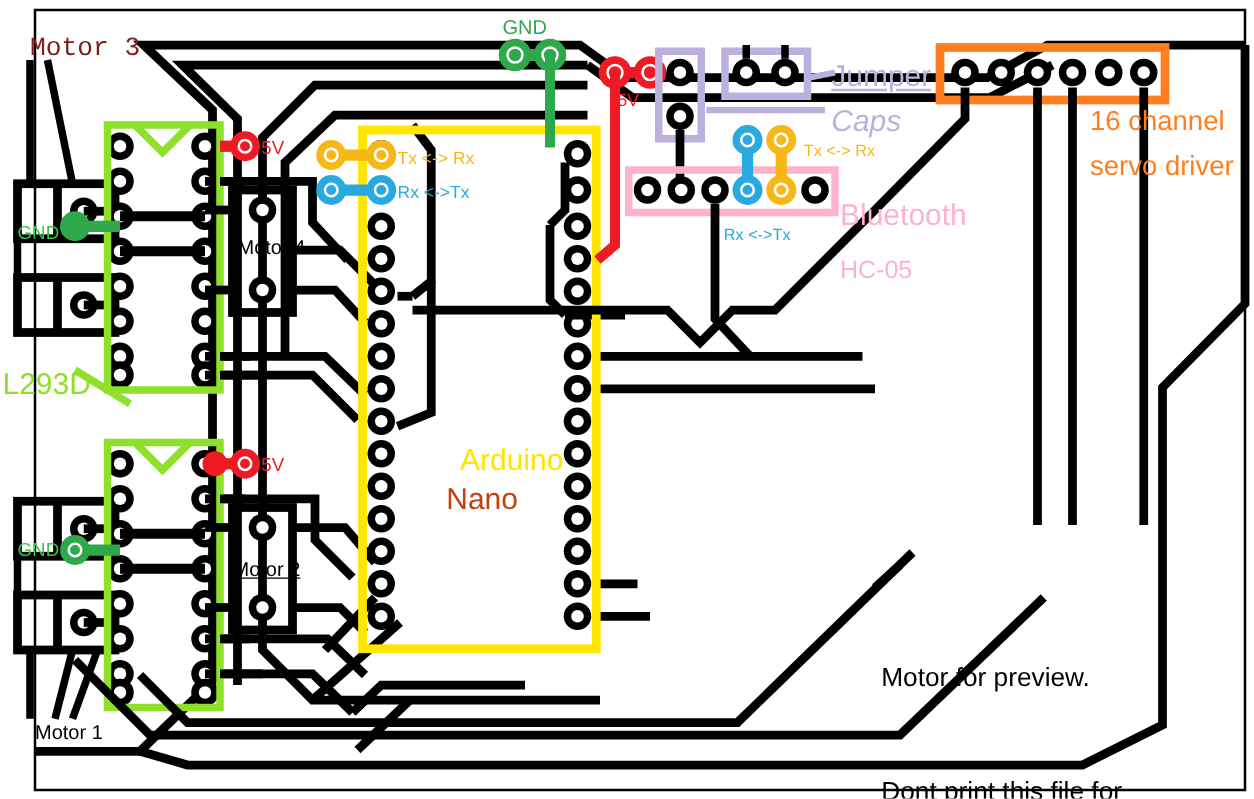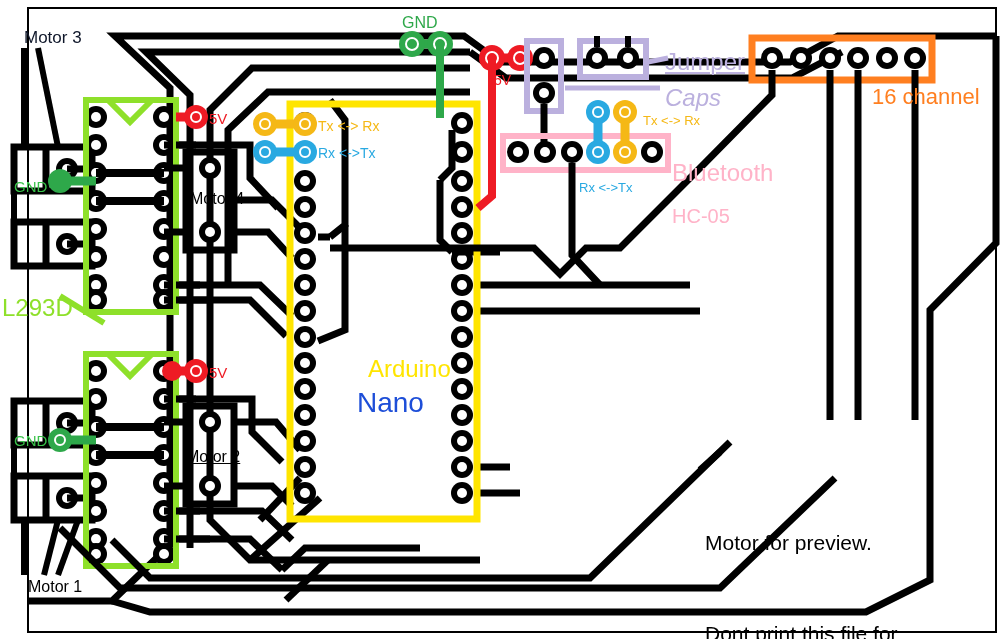--- a/index.html
+++ b/index.html
@@ -21,21 +21,21 @@
     top: 0;
     width: 1003px;
     height: 639px;
   }
   .lbl {
     position: absolute;
     white-space: pre;
     line-height: 1.18;
     font-family: "Liberation Sans", sans-serif;
   }
-  .lbl-motor3   { left: 24px;  top: 28px;  font-size: 17px; color: #0f172a; }
+  .lbl-motor3   { left: 24px;  top: 28px;  font-size: 21px; color: #7f1d1d; font-family: Liberation Mono, monospace; }
   .lbl-motor4   { left: 190px; top: 190px; font-size: 16px; color: #000000; }
   .lbl-motor2   { left: 186px; top: 448px; font-size: 16px; color: #000000; text-decoration: underline; }
   .lbl-motor1   { left: 28px;  top: 578px; font-size: 16px; color: #000000; }
   .lbl-l293d    { left: 2px;   top: 282px; font-size: 24px; color: #8ee02a; margin-top: 12px; }
   .lbl-gnd-a    { left: 14px;  top: 178px; font-size: 15px; color: #39c24a; }
   .lbl-gnd-b    { left: 14px;  top: 432px; font-size: 15px; color: #39c24a; }
   .lbl-gnd-top  { left: 402px; top: 14px;  font-size: 16px; color: #2ea84a; }
   .lbl-5v-a     { left: 209px; top: 110px; font-size: 15px; color: #ee1b24; }
   .lbl-5v-b     { left: 209px; top: 364px; font-size: 15px; color: #ee1b24; }
   .lbl-5v-top   { left: 494px; top: 72px;  font-size: 14px; color: #ee1b24; }
@@ -43,21 +43,21 @@
   .lbl-rxtx-a   { left: 318px; top: 145px; font-size: 14px; color: #29a9e1; }
   .lbl-txrx-b   { left: 643px; top: 113px; font-size: 13px; color: #f5b816; }
   .lbl-rxtx-b   { left: 579px; top: 180px; font-size: 13px; color: #29a9e1; }
   .lbl-jumper   { left: 665px; top: 48px;  font-size: 24px; color: #bbb0de; text-decoration: underline; }
   .lbl-caps     { left: 665px; top: 84px;  font-size: 24px; color: #bbb0de; font-style: italic; }
   .lbl-bt       { left: 672px; top: 159px; font-size: 24px; color: #ffb3c8; }
   .lbl-hc05     { left: 672px; top: 205px; font-size: 20px; color: #ffb3c8; }
   .lbl-servo1   { left: 872px; top: 84px;  font-size: 22px; color: #ff7f20; }
   .lbl-servo2   { left: 872px; top: 120px; font-size: 22px; color: #ff7f20; }
   .lbl-arduino1 { left: 357px; top: 355px; font-size: 24px; color: #ffe500; margin-left: 11px; }
-  .lbl-arduino2 { left: 357px; top: 386px; font-size: 28px; color: #1d4ed8; }
+  .lbl-arduino2 { left: 357px; top: 386px; font-size: 24px; color: #c2410c; }
   .note {
     position: absolute;
     left: 705px;
     top: 467px;
     font-size: 21px;
     color: #000000;
     line-height: 1.45;
     white-space: pre;
   }
 </style>
@@ -394,20 +394,21 @@
   <div class="lbl lbl-5v-top">5V</div>
   <div class="lbl lbl-txrx-a">Tx &lt;-&gt; Rx</div>
   <div class="lbl lbl-rxtx-a">Rx &lt;-&gt;Tx</div>
   <div class="lbl lbl-txrx-b">Tx &lt;-&gt; Rx</div>
   <div class="lbl lbl-rxtx-b">Rx &lt;-&gt;Tx</div>
   <div class="lbl lbl-jumper">Jumper</div>
   <div class="lbl lbl-caps">Caps</div>
   <div class="lbl lbl-bt">Bluetooth</div>
   <div class="lbl lbl-hc05">HC-05</div>
   <div class="lbl lbl-servo1">16 channel</div>
+  <div class="lbl lbl-servo2">servo driver</div>
   <div class="lbl lbl-arduino1">Arduino</div>
   <div class="lbl lbl-arduino2">Nano</div>
 
   <div class="note">
     <div>Motor for preview.</div>
     <div>Dont print this file for</div>
     
     
     
   </div>

